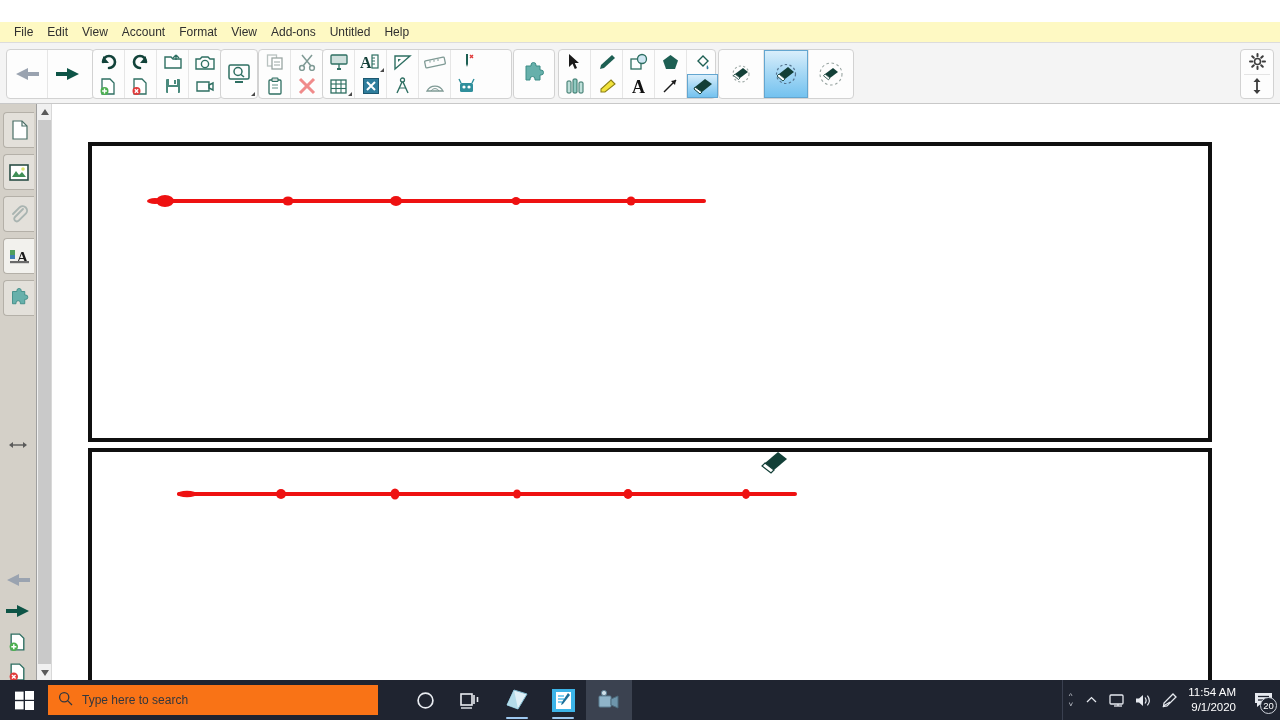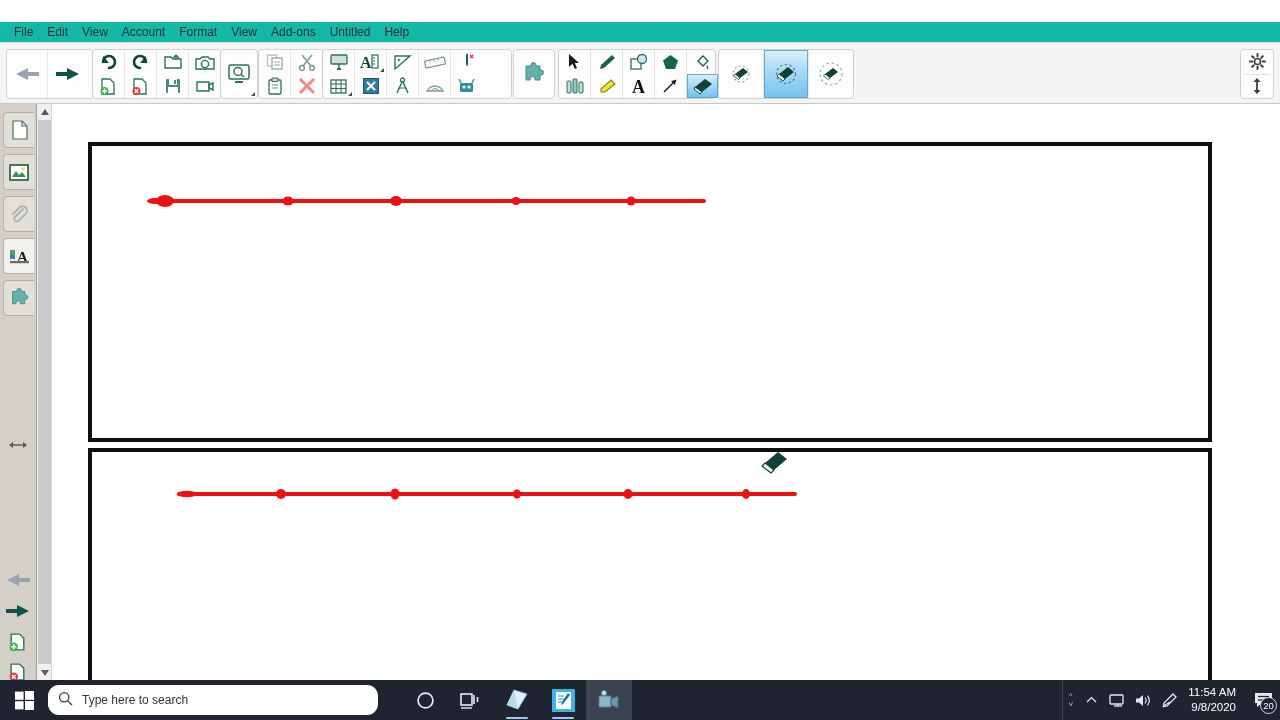--- a/index.html
+++ b/index.html
@@ -35,21 +35,21 @@
   .tb-winbtns { position: absolute; right: 0; top: 0; height: 22px; display: flex; }
   .winbtn {
     width: 44px; height: 22px; display: flex; align-items: center; justify-content: center;
     color: #9b9b9b; font-size: 13px; line-height: 1;
   }
   .winbtn svg { display: block; }
 
   
   .menubar {
     position: absolute; top: 22px; left: 0; width: 1280px; height: 20px;
-    background: #14b8a6; display: flex; align-items: center; padding-left: 7px;
+    background: #fef9c3; display: flex; align-items: center; padding-left: 7px;
   }
   .menuitem {
     font-size: 12px; color: #303030; padding: 2px 7px; white-space: nowrap;
   }
 
   
   .toolbar {
     position: absolute; top: 42px; left: 0; width: 1280px; height: 62px;
     background: #f4f4f4; border-top: 1px solid #dcdcdc; border-bottom: 1px solid #c8c8c8;
   }
@@ -129,22 +129,22 @@
 
   
   .taskbar {
     position: absolute; bottom: 0; left: 0; width: 1280px; height: 40px;
     background: #1f2430; display: flex; align-items: center;
   }
   .tb-start {
     width: 48px; height: 40px; display: flex; align-items: center; justify-content: center;
   }
   .tb-search {
-    width: 330px; height: 30px; background: #ffffff;
-    display: flex; align-items: center; padding-left: 10px; gap: 9px; border-radius: 11px;
+    width: 330px; height: 30px; background: #f97316;
+    display: flex; align-items: center; padding-left: 10px; gap: 9px;
   }
   .tb-search-text { font-size: 12px; color: #32373f; }
   .tb-appbtn {
     width: 46px; height: 40px; display: flex; align-items: center; justify-content: center;
     position: relative;
   }
   .tb-appbtn.active { background: #3b4250; }
   .tb-appbtn.running::after {
     content: ""; position: absolute; bottom: 1px; left: 12px; width: 22px; height: 2.5px;
     background: #9ec9f0; border-radius: 2px;
@@ -775,21 +775,21 @@
         </svg>
       </div>
       <div class="tray-ico">
         <svg width="17" height="16" viewBox="0 0 17 16">
           <path d="M12,2 L15,5 L6,14 L2.5,14.5 L3,11 Z" fill="none" stroke="#e6e9ef" stroke-width="1.3"></path>
           <path d="M2,15 c2,-3 5,-3 7,-5" fill="none" stroke="#e6e9ef" stroke-width="1.1"></path>
         </svg>
       </div>
       <div class="tray-clock">
         <span>11:54 AM</span>
-        <span>9/8/2020</span>
+        <span>9/1/2020</span>
       </div>
       <div class="tray-notif">
         <svg width="21" height="18" viewBox="0 0 21 18">
           <path d="M2,2 h17 v10 h-10 l-5,4 v-4 h-2 Z" fill="#e6e9ef"></path>
           <line x1="5" y1="5.5" x2="16" y2="5.5" stroke="#1f2430" stroke-width="1.3"></line>
           <line x1="5" y1="9" x2="13" y2="9" stroke="#1f2430" stroke-width="1.3"></line>
         </svg>
         <span class="notif-badge">20</span>
       </div>
     </div>

